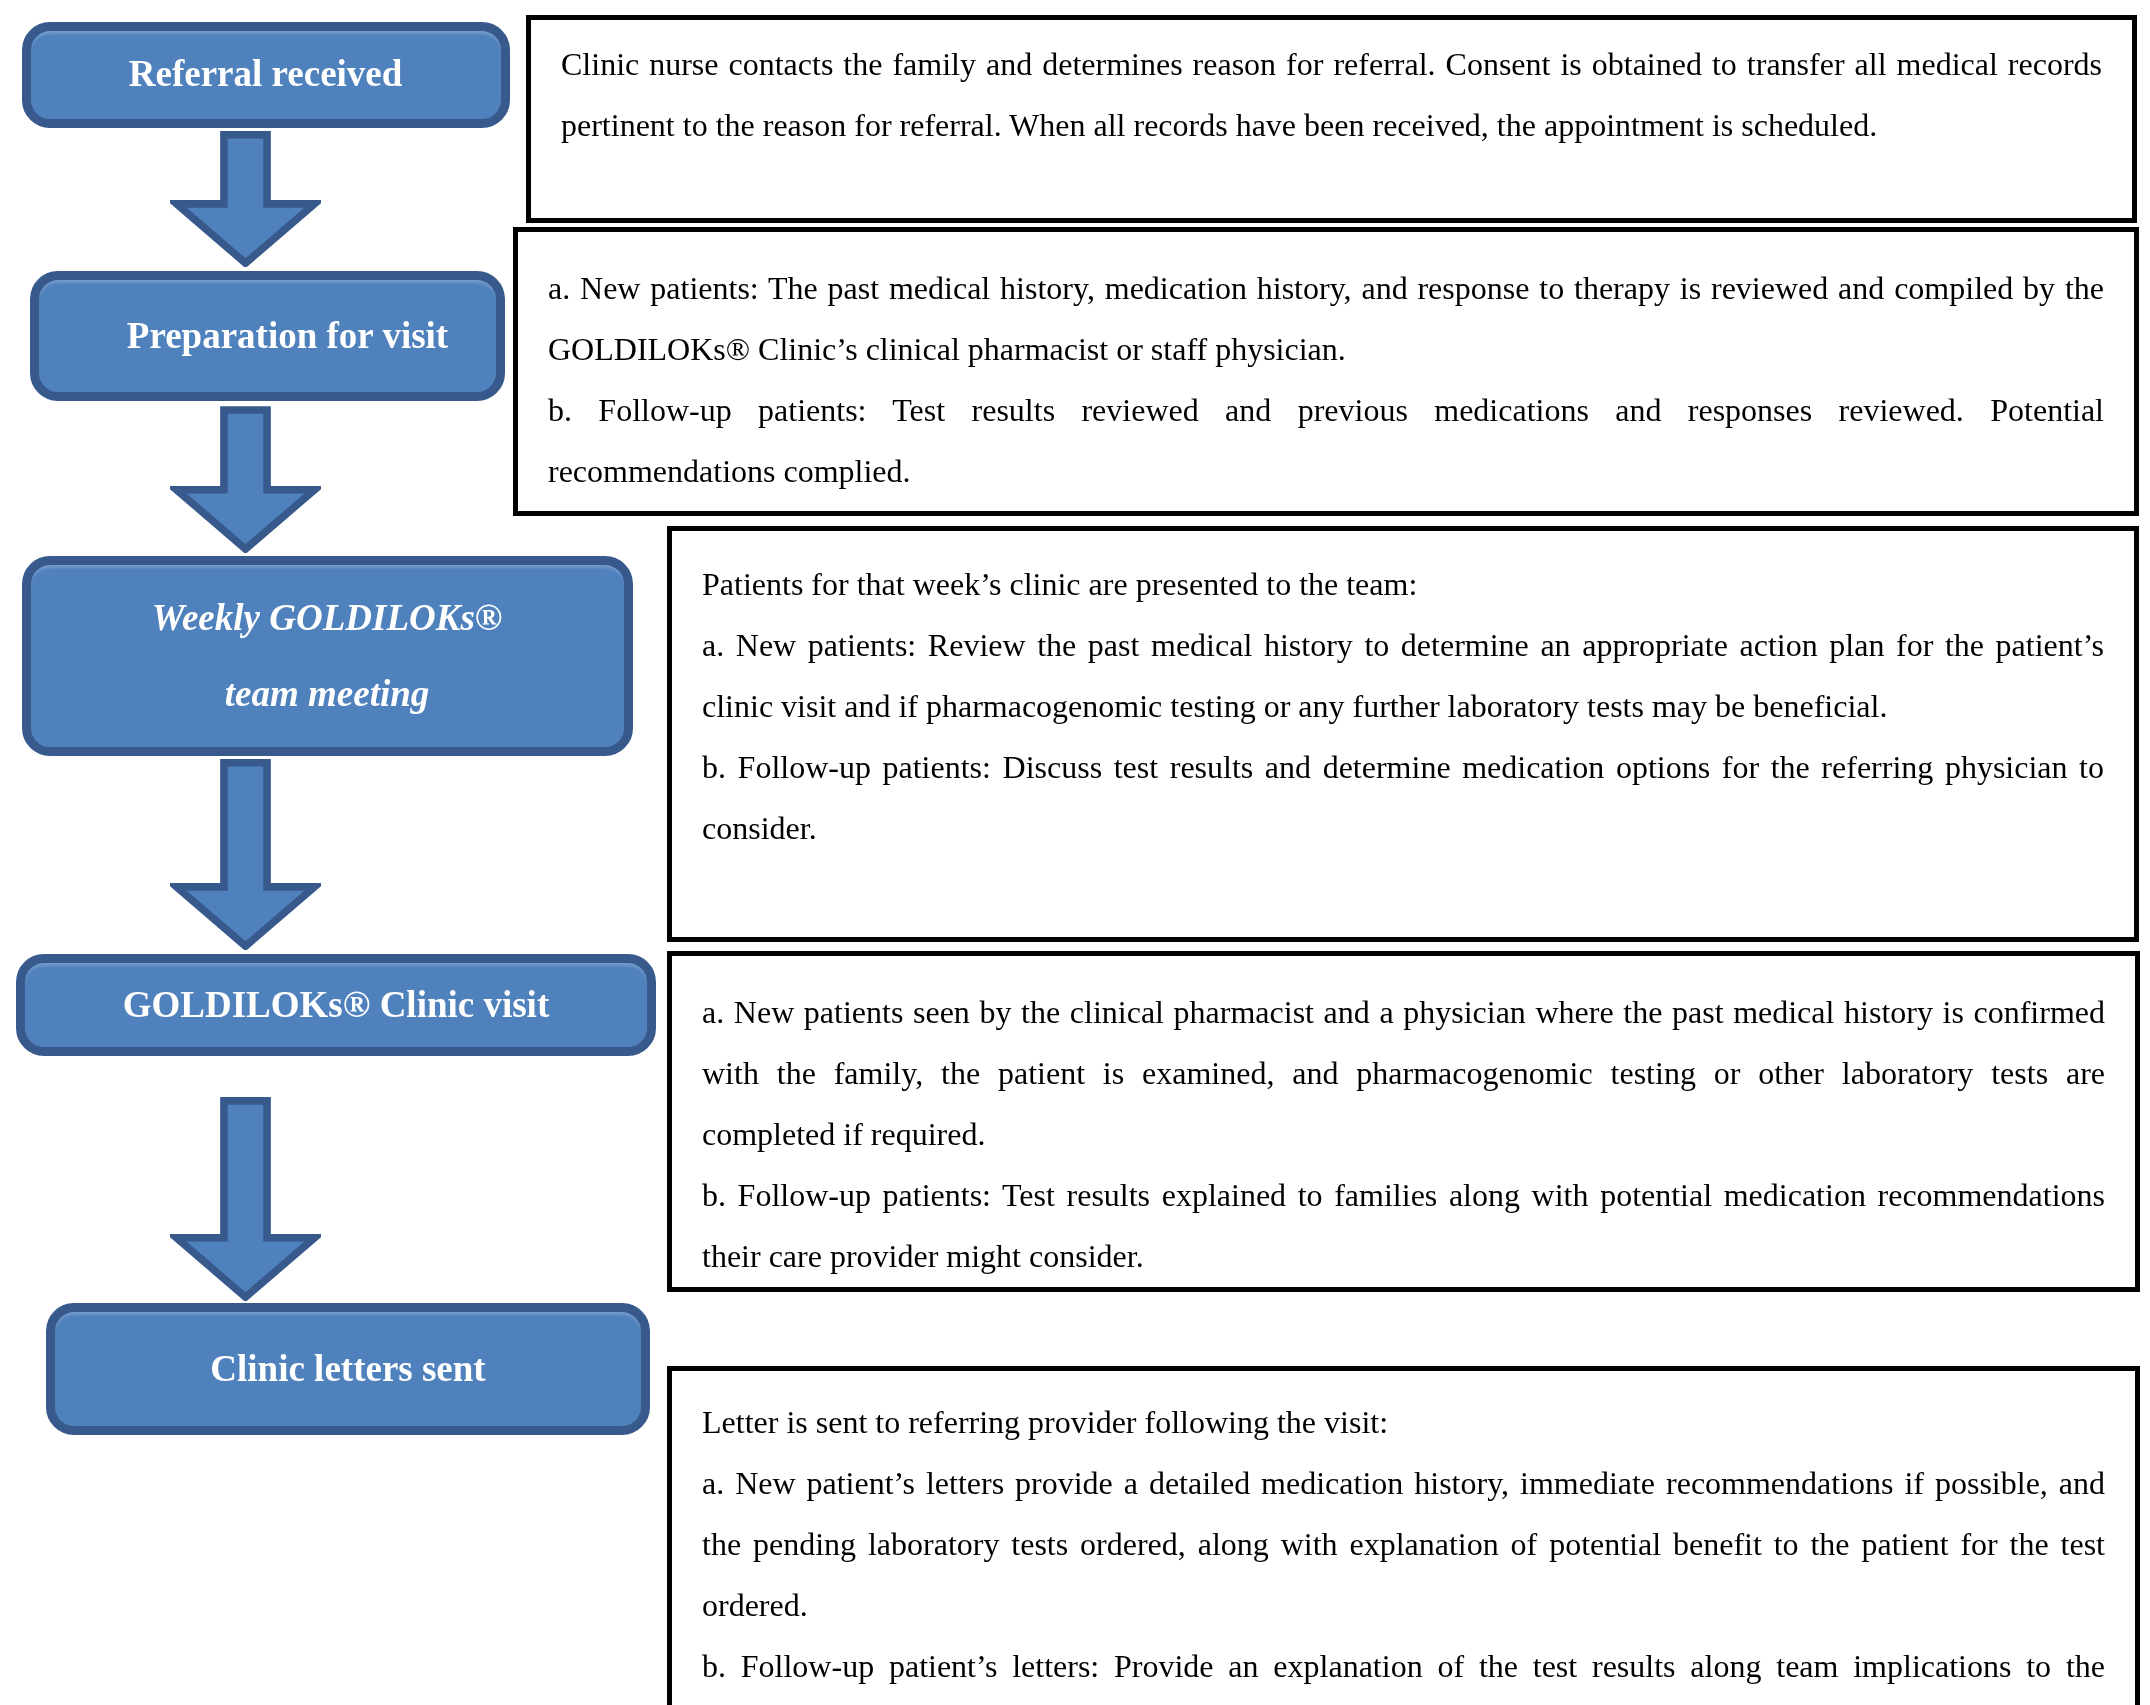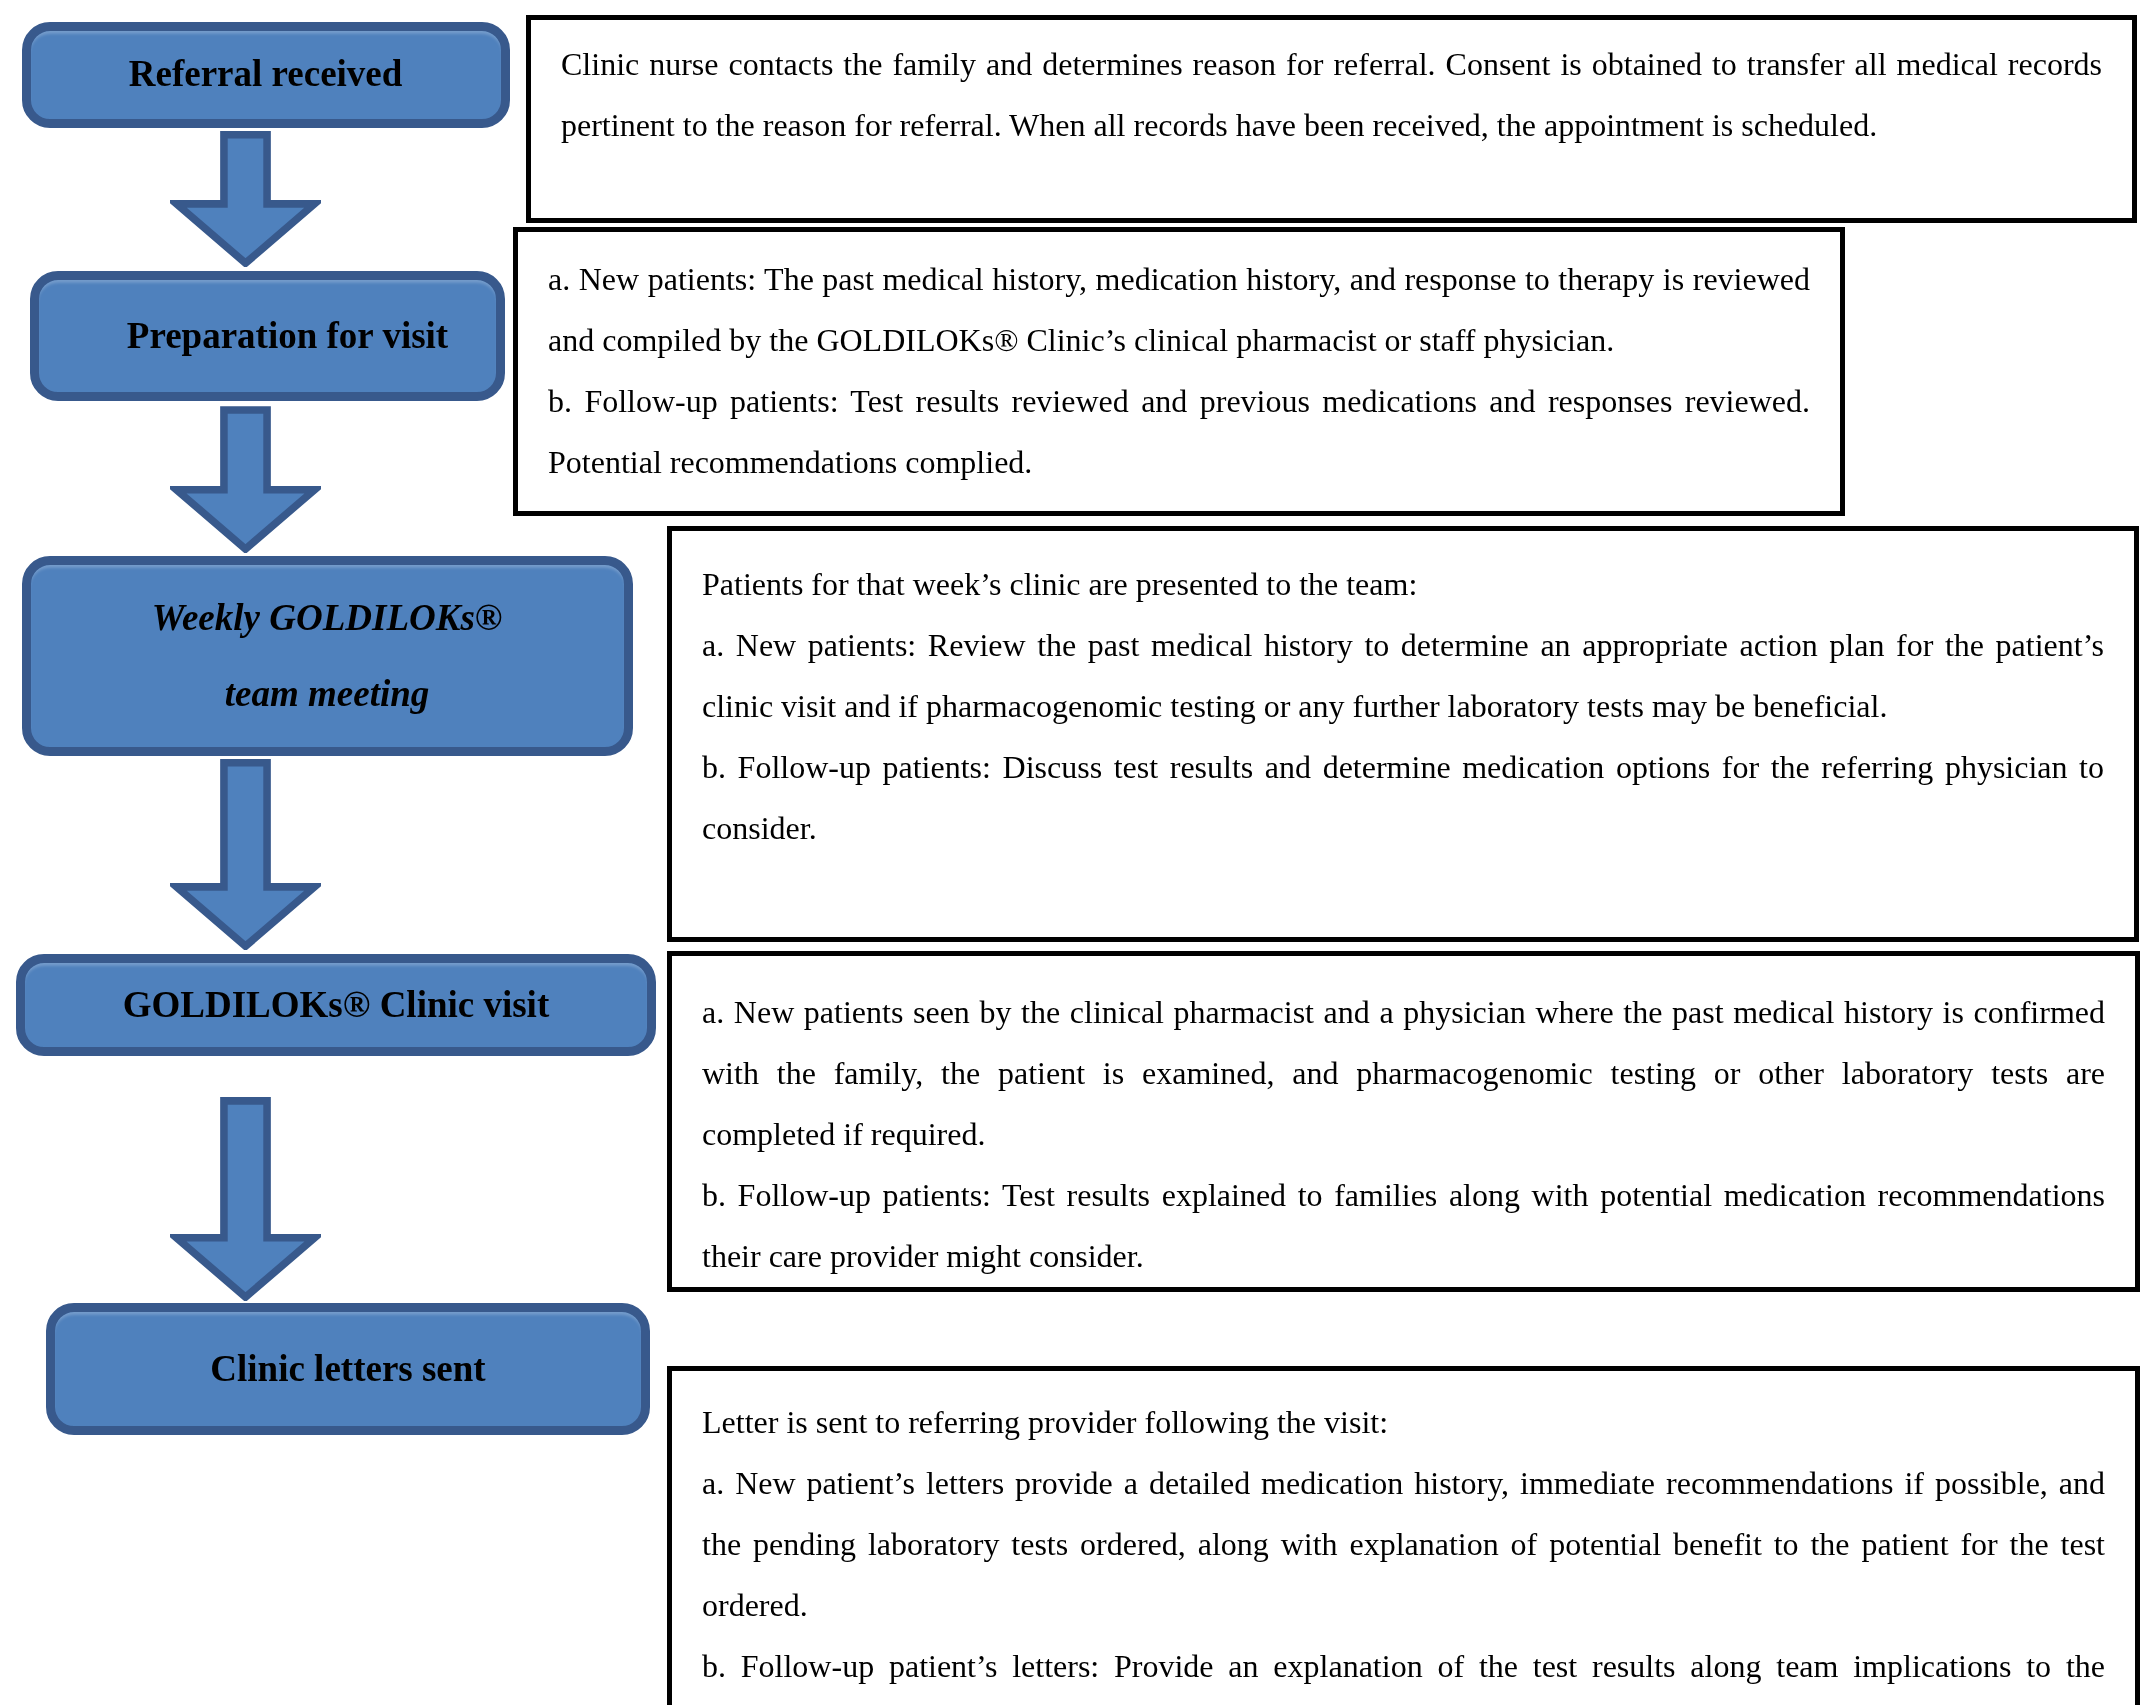--- a/index.html
+++ b/index.html
@@ -24,21 +24,21 @@
     border-radius: 28px;
     box-shadow: inset 0 4.3px 3.2px -1.6px rgba(255,255,255,0.22);
     display: flex;
     align-items: center;
     justify-content: center;
     text-align: center;
   }
   .node-label {
     font-size: 37px;
     font-weight: bold;
-    color: #000000;
+    color: #ffffff;
     line-height: 1.1;
   }
   .node-label.two-line { line-height: 76px; }
   .desc-box {
     position: absolute;
     box-sizing: border-box;
     background: #ffffff;
     border: 5.4px solid var(--box-border);
     padding: 0 30px;
   }
@@ -50,21 +50,21 @@
   }
   .arrow { position: absolute; }
   
   #node-1 { left: 21.6px;  top: 21.6px;   width: 488px;  height: 106px; }
   #node-2 { left: 30px;  top: 271px;  width: 475px;  height: 130px; padding-left: 40px; }
   #node-3 { left: 21.6px;  top: 556px; width: 611px; height: 200px; font-style: italic; }
   #node-4 { left: 16px;  top: 954px; width: 640px; height: 102px; }
   #node-5 { left: 46px;  top: 1303px; width: 604px; height: 132px; }
   
   #desc-1 { left: 526px;  top: 15px;   width: 1611px; min-height: 208px; padding-top: 14px; }
-  #desc-2 { left: 513px;  top: 227px;  width: 1332px; min-height: 289px; padding-top: 17px; }
+  #desc-2 { left: 513px;  top: 227px;  width: 1626px; min-height: 289px; padding-top: 26px; }
   #desc-3 { left: 667px; top: 526px;  width: 1472px; min-height: 416px; padding-top: 23px; }
   #desc-4 { left: 667px; top: 951px; width: 1473px; min-height: 330px; padding-top: 26px; }
   #desc-5 { left: 667px; top: 1366px; width: 1473px; min-height: 402px; padding-top: 20.5px; }
   
   #arrow-1 { left: 170px; top: 131px;  }
   #arrow-2 { left: 170px; top: 406px;  }
   #arrow-3 { left: 170px; top: 759px; }
   #arrow-4 { left: 170px; top: 1097px; }
 </style>
 </head>

